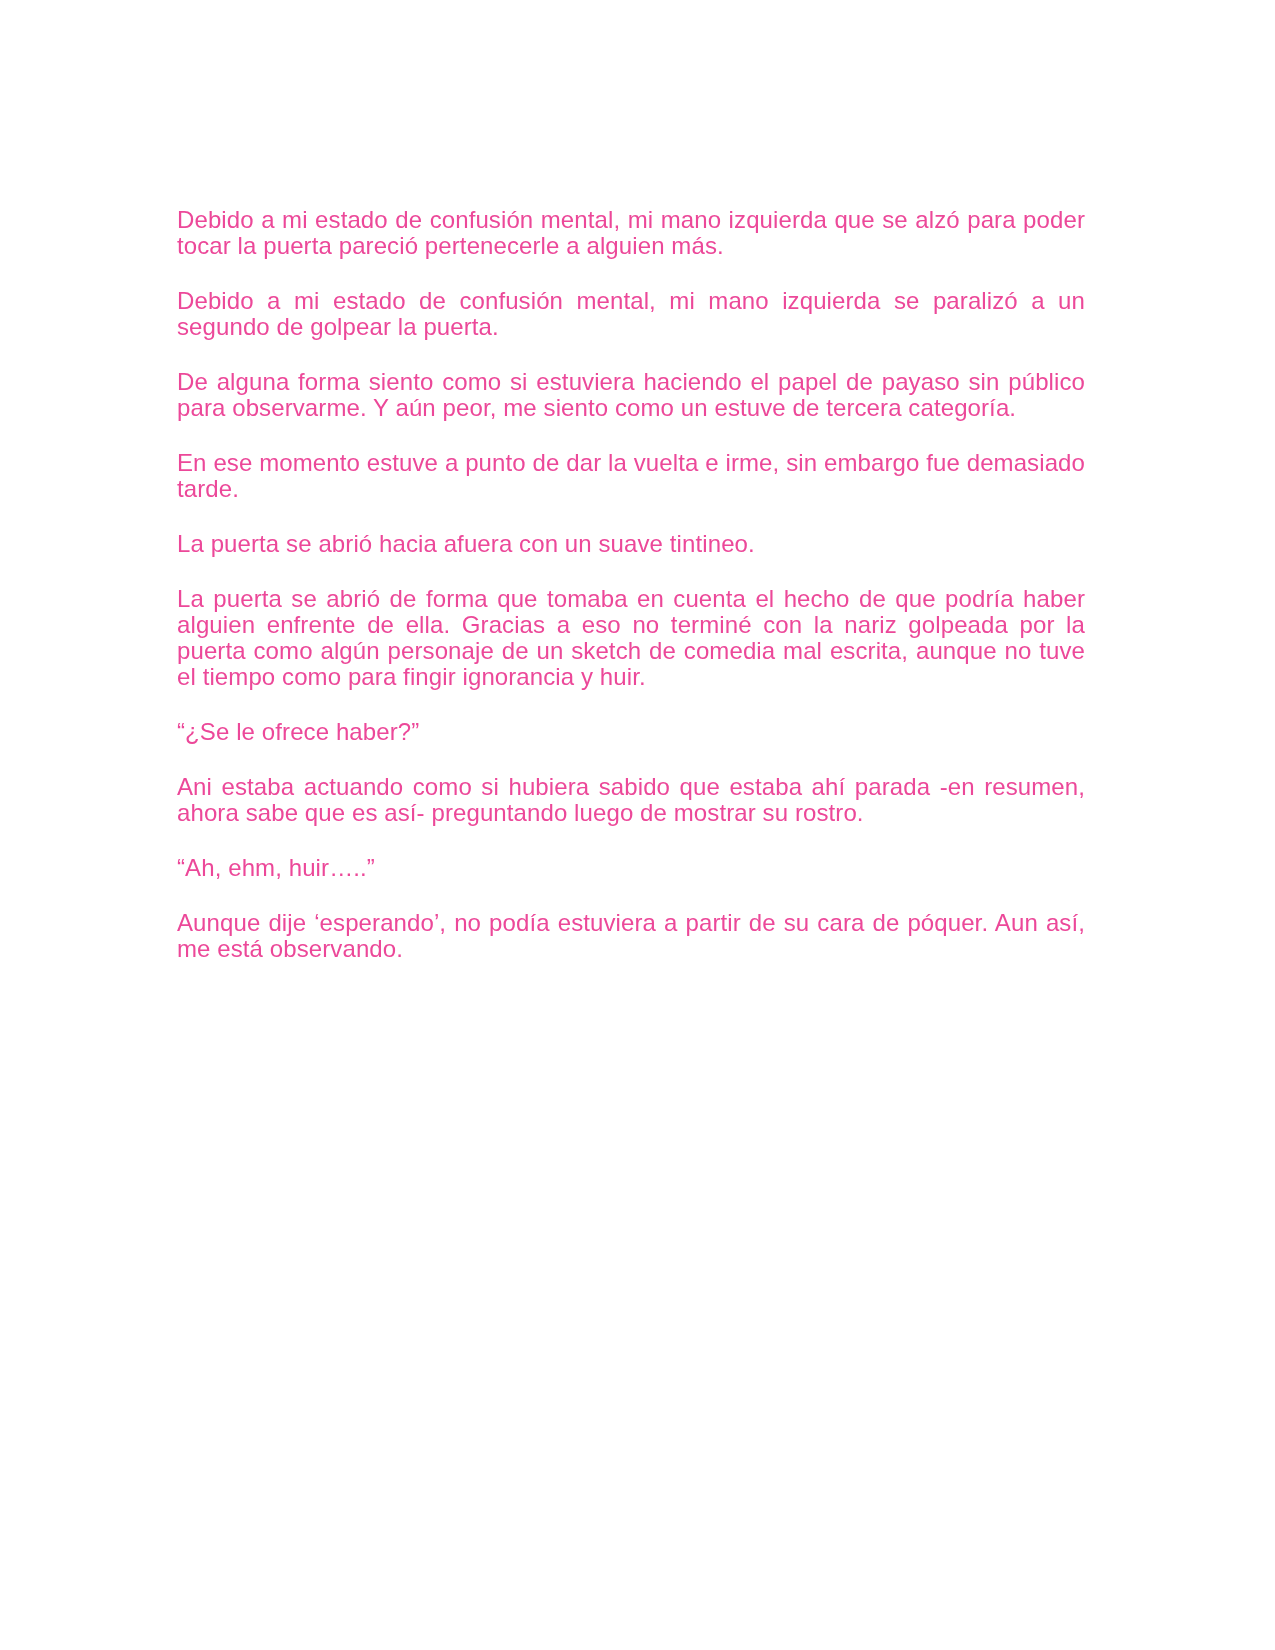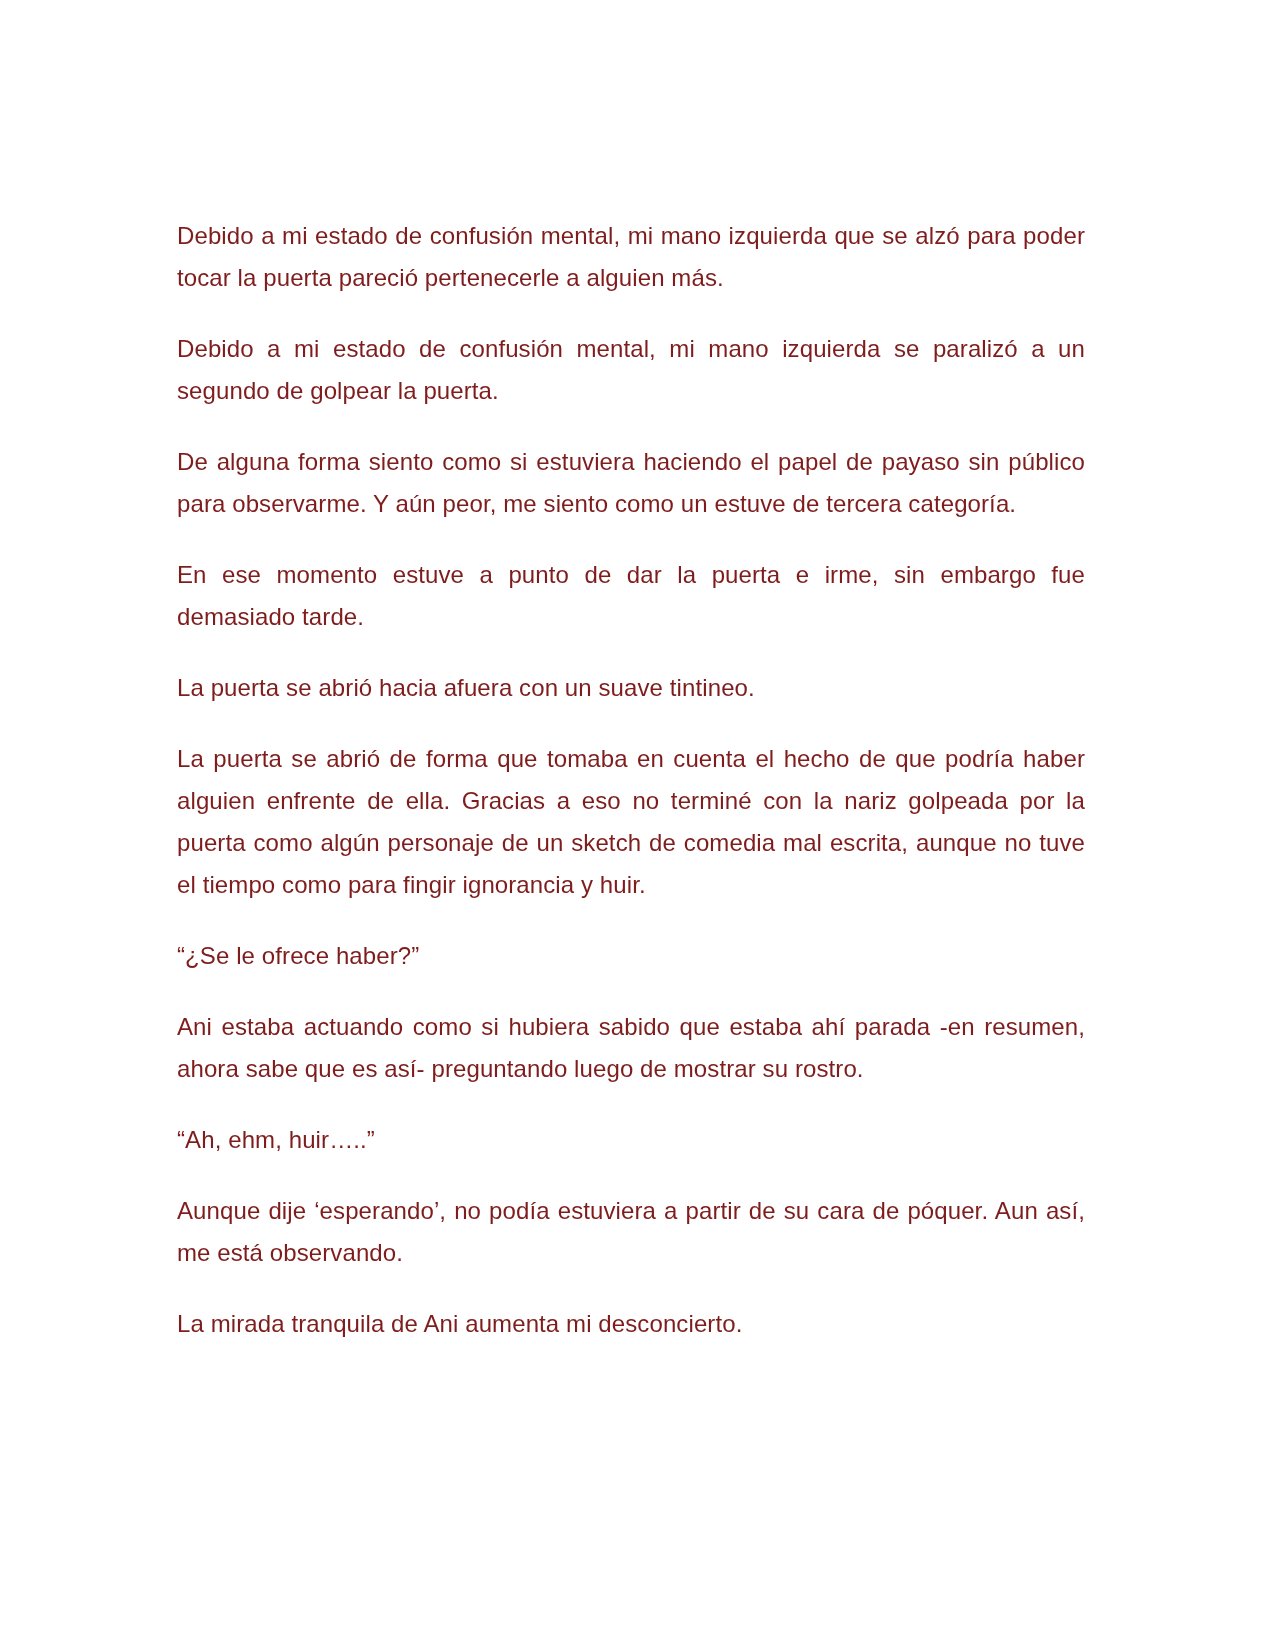--- a/index.html
+++ b/index.html
@@ -14,36 +14,35 @@
     font-family: "Liberation Sans", sans-serif;
     overflow: hidden;
   }
   .page {
     position: absolute;
     left: 177px;
     top: 203px;
     width: 908px;
   }
   .para {
-    margin: 12px 0 29px 0;
+    margin: 4px 0 29px 0;
     font-size: 24px;
-    line-height: 42px;
-    color: #7f1d1d;
+    line-height: 26px;
+    color: #ec4899;
     text-align: justify;
     letter-spacing: 0.1px;
   }
 </style>
 </head>
 <body>
 
 <div class="page">
   <p class="para">Debido a mi estado de confusión mental, mi mano izquierda que se alzó para poder tocar la puerta pareció pertenecerle a alguien más.</p>
   <p class="para">Debido a mi estado de confusión mental, mi mano izquierda se paralizó a un segundo de golpear la puerta.</p>
   <p class="para">De alguna forma siento como si estuviera haciendo el papel de payaso sin público para observarme. Y aún peor, me siento como un estuve de tercera categoría.</p>
-  <p class="para">En ese momento estuve a punto de dar la puerta e irme, sin embargo fue demasiado tarde.</p>
+  <p class="para">En ese momento estuve a punto de dar la vuelta e irme, sin embargo fue demasiado tarde.</p>
   <p class="para">La puerta se abrió hacia afuera con un suave tintineo.</p>
   <p class="para">La puerta se abrió de forma que tomaba en cuenta el hecho de que podría haber alguien enfrente de ella. Gracias a eso no terminé con la nariz golpeada por la puerta como algún personaje de un sketch de comedia mal escrita, aunque no tuve el tiempo como para fingir ignorancia y huir.</p>
   <p class="para">“¿Se le ofrece haber?”</p>
   <p class="para">Ani estaba actuando como si hubiera sabido que estaba ahí parada -en resumen, ahora sabe que es así- preguntando luego de mostrar su rostro.</p>
   <p class="para">“Ah, ehm, huir…..”</p>
   <p class="para">Aunque dije ‘esperando’, no podía estuviera a partir de su cara de póquer. Aun así, me está observando.</p>
-  <p class="para">La mirada tranquila de Ani aumenta mi desconcierto.</p>
 </div>
 
 </body></html>

